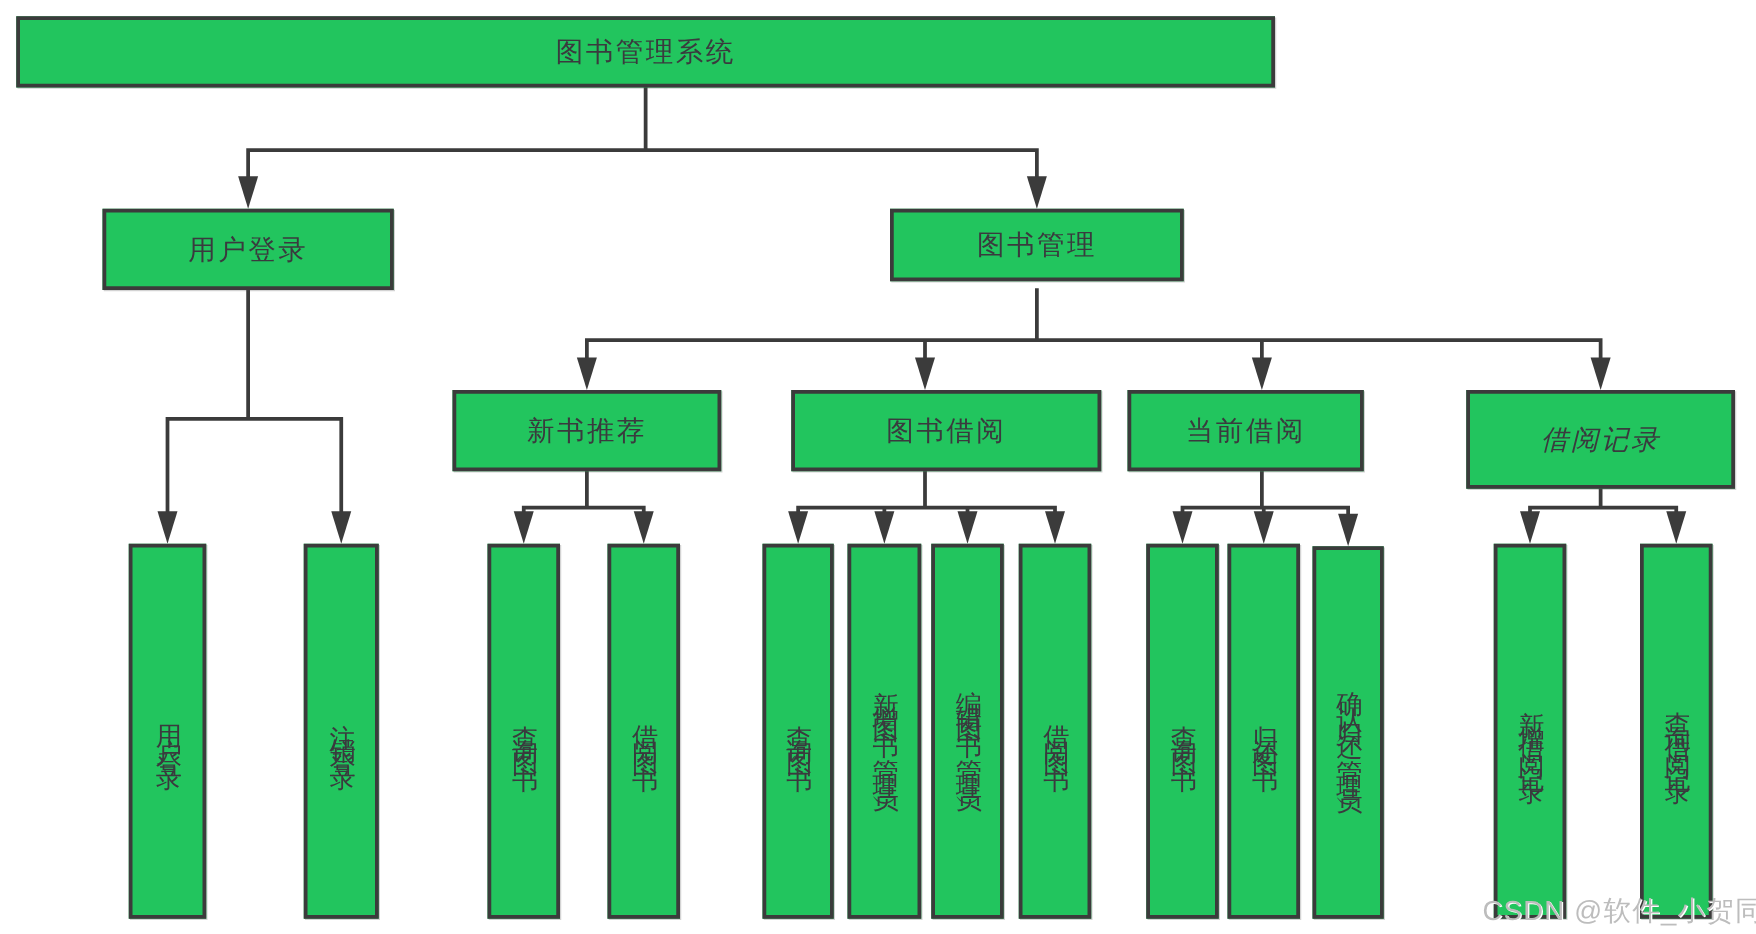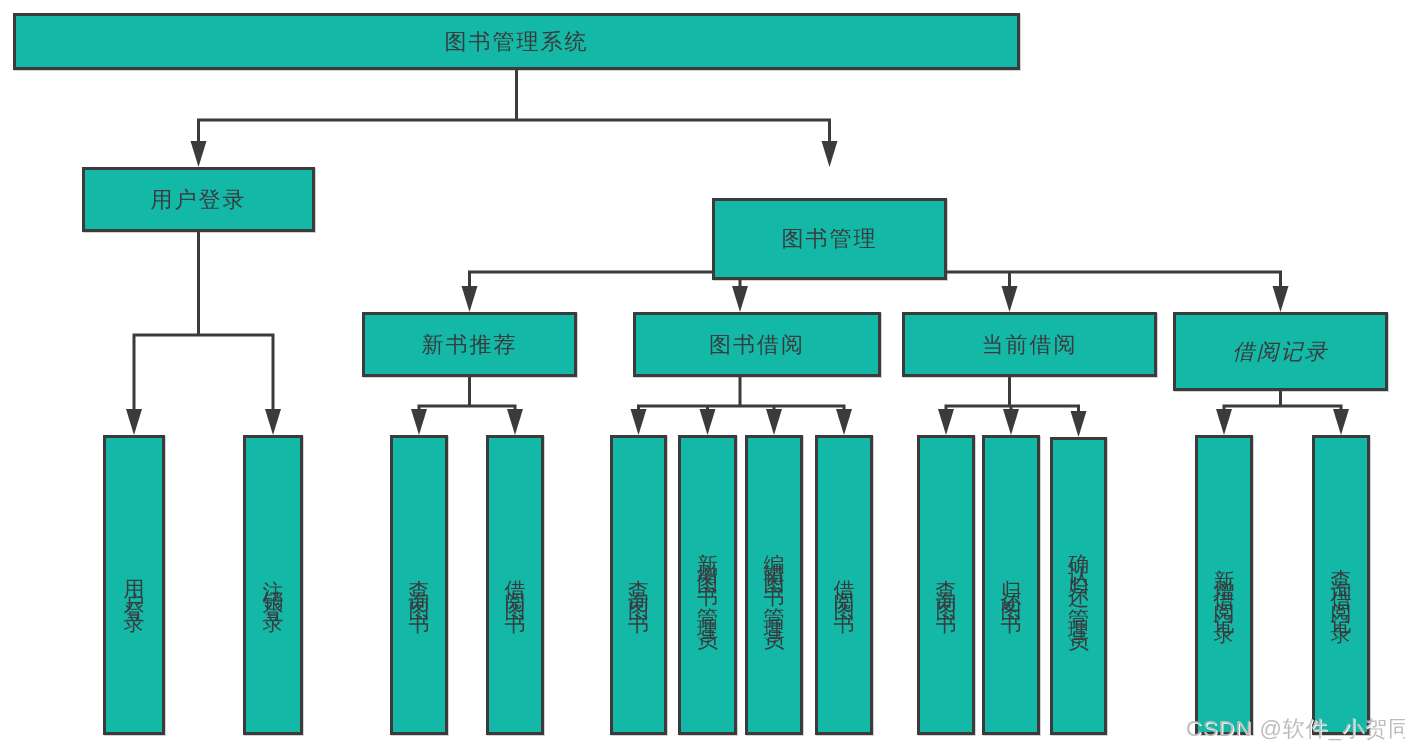--- a/index.html
+++ b/index.html
@@ -13,21 +13,21 @@
   }
   #connector-layer {
     position: absolute;
     left: 0; top: 0;
     width: 1405px; height: 747px;
     z-index: 1;
   }
   .node {
     position: absolute;
     box-sizing: border-box;
-    background: #14b8a6;
+    background: #22c55e;
     border: 3px solid #3b3b3b;
     display: flex;
     align-items: center;
     justify-content: center;
     color: #3a3a3e;
     z-index: 2;
     font-size: 22px;
     letter-spacing: 2px;
     white-space: nowrap;
     box-shadow: 1px 1px 0 rgba(80,80,80,0.25);
@@ -81,26 +81,26 @@
       <polygon points="1003,409 1019,409 1011,435" fill="#3b3b3b"></polygon>
       <polygon points="1070.5,411 1086.5,411 1078.5,437" fill="#3b3b3b"></polygon>
       <path d="M1280.5 377 V406 M1224 406 H1341 M1224 406 V413 M1341 406 V413" stroke="#3b3b3b" stroke-width="3" fill="none" stroke-linecap="square"></path>
       <polygon points="1216,409 1232,409 1224,435" fill="#3b3b3b"></polygon>
       <polygon points="1333,409 1349,409 1341,435" fill="#3b3b3b"></polygon>
     </svg>
 
   <div id="watermark">CSDN @软件_小贺同学</div>
 <div class="node" style="left: 13px; top: 13px; width: 1007px; height: 57px;">图书管理系统</div>
     <div class="node" style="left: 82px; top: 167px; width: 233px; height: 65px;">用户登录</div>
-    <div class="node" style="left: 712px; top: 167px; width: 235px; height: 82px; margin-top: 31px;">图书管理</div>
+    <div class="node" style="left: 712px; top: 167px; width: 235px; height: 58px;">图书管理</div>
     <div class="node vertical" style="left: 103px; top: 435px; width: 62px; height: 300px;">用户登录</div>
     <div class="node vertical" style="left: 243px; top: 435px; width: 60px; height: 300px;">注销登录</div>
     <div class="node" style="left: 362px; top: 312px; width: 215px; height: 65px; text-align: center;">新书推荐</div>
     <div class="node" style="left: 633px; top: 312px; width: 248px; height: 65px;">图书借阅</div>
-    <div class="node" style="left: 902px; top: 312px; width: 255px; height: 65px;">当前借阅</div>
+    <div class="node" style="left: 902px; top: 312px; width: 189px; height: 65px;">当前借阅</div>
     <div class="node" style="left: 1173px; top: 312px; width: 215px; height: 79px; font-style: italic;">借阅记录</div>
     <div class="node vertical" style="left: 390px; top: 435px; width: 58px; height: 300px;">查询图书</div>
     <div class="node vertical" style="left: 486px; top: 435px; width: 58px; height: 300px;">借阅图书</div>
     <div class="node vertical" style="left: 610px; top: 435px; width: 57px; height: 300px;">查询图书</div>
     <div class="node vertical" style="left: 678px; top: 435px; width: 59px; height: 300px;">新增图书（管理员）</div>
     <div class="node vertical" style="left: 745px; top: 435px; width: 58px; height: 300px;">编辑图书（管理员）</div>
     <div class="node vertical" style="left: 815px; top: 435px; width: 58px; height: 300px;">借阅图书</div>
     <div class="node vertical" style="left: 917px; top: 435px; width: 58px; height: 300px;">查询图书</div>
     <div class="node vertical" style="left: 982px; top: 435px; width: 58px; height: 300px;">归还图书</div>
     <div class="node vertical" style="left: 1050px; top: 437px; width: 57px; height: 298px;">确认归还（管理员）</div>

